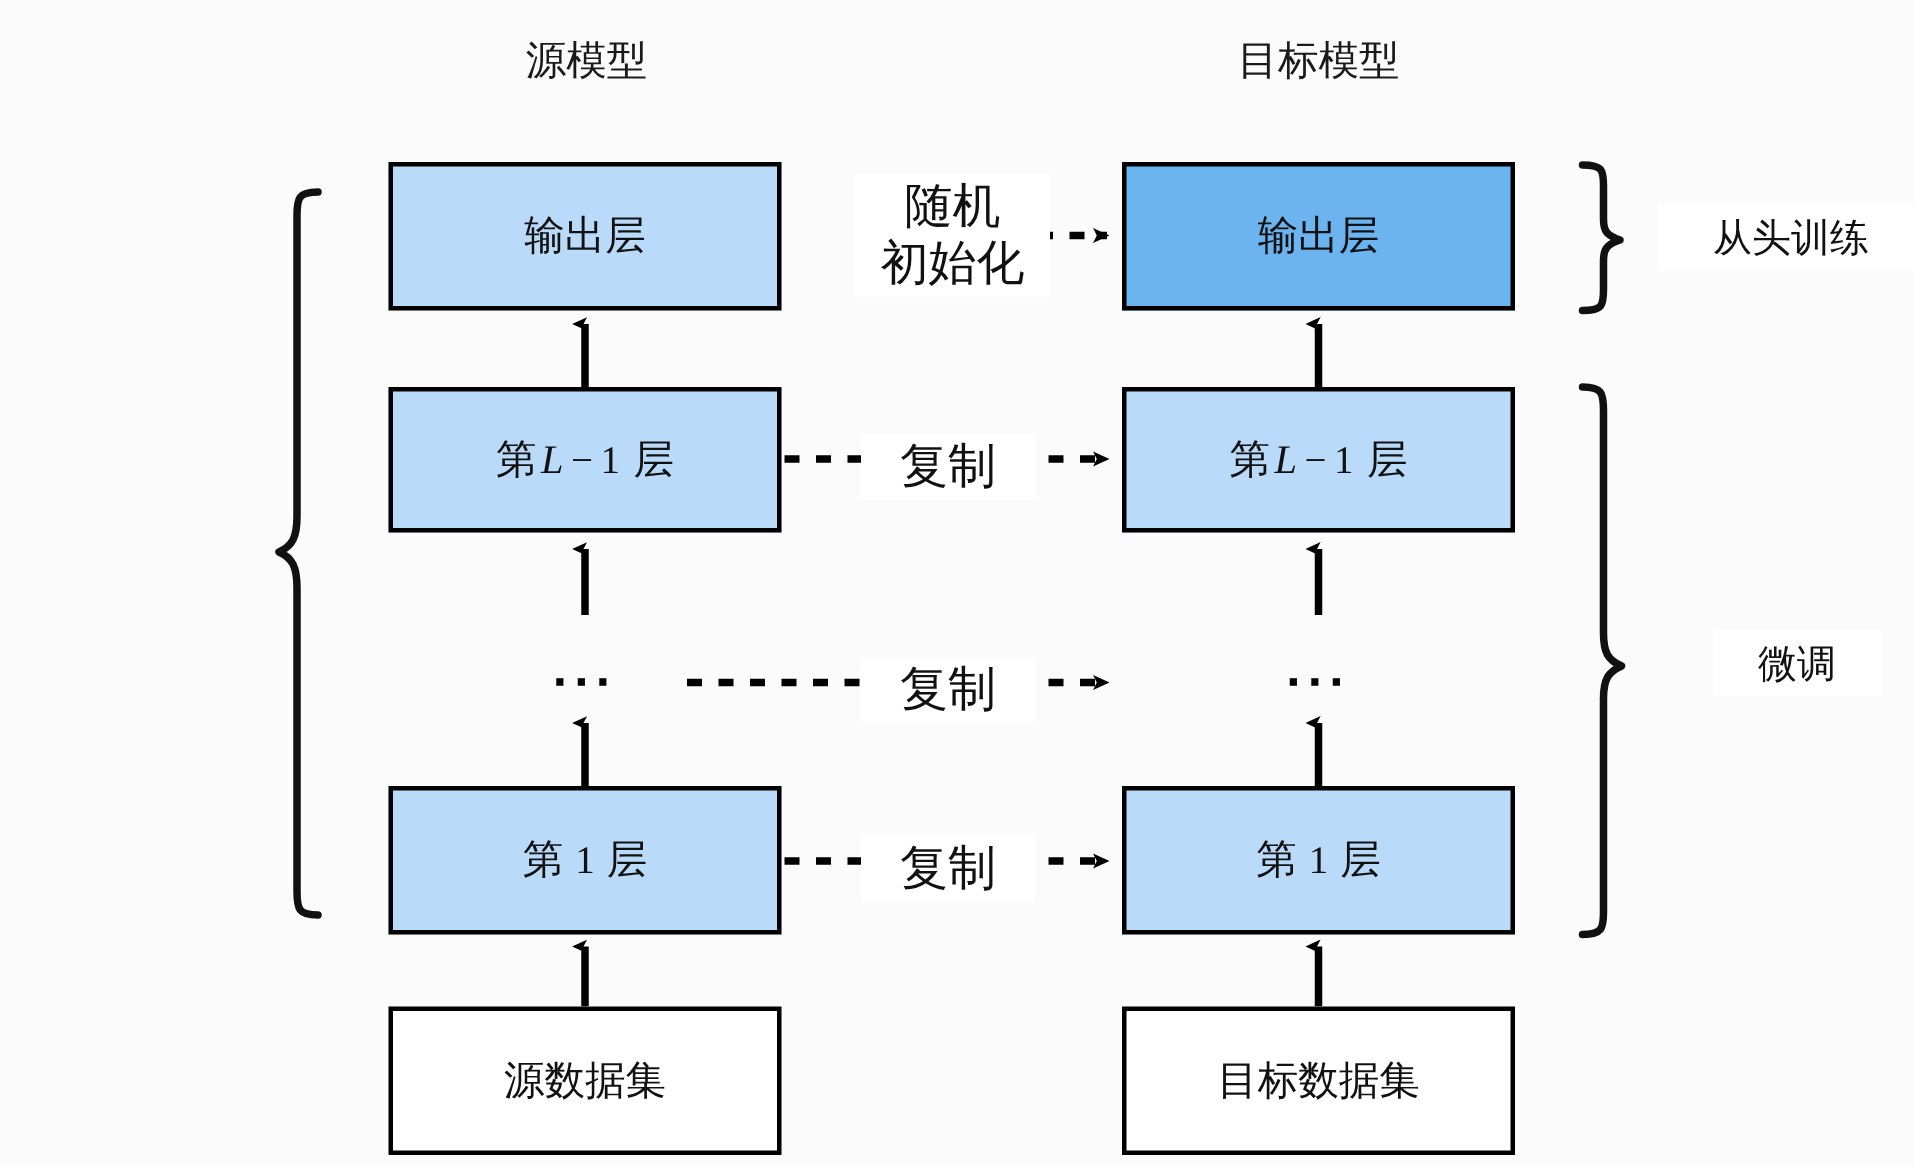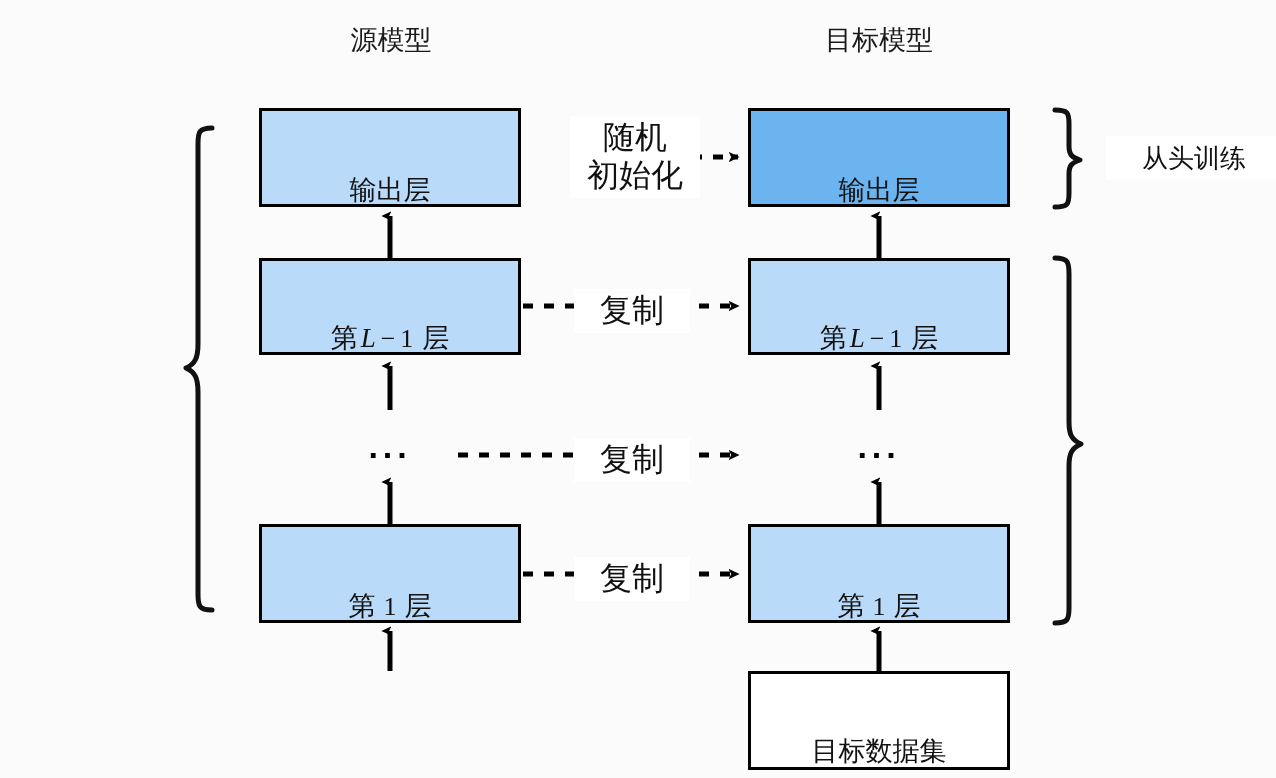--- a/index.html
+++ b/index.html
@@ -31,21 +31,21 @@
     color: #1a1a1a;
     white-space: nowrap;
   }
 
   
   .layer-box {
     position: absolute;
     box-sizing: border-box;
     border: 3px solid #000;
     display: flex;
-    align-items: flex-end;
+    align-items: center;
     justify-content: center;
     font-size: 27px;
     line-height: 1;
     color: #111;
     white-space: nowrap;
   }
   .fill-light { background: #badaf9; }
   .fill-dark  { background: #6cb4f0; }
   .fill-white { background: #ffffff; }
 
@@ -202,20 +202,23 @@
   </div>
 
   <div class="dots-row" style="left:259px; top:438px; width:262px;">···</div>
 
   <div class="layer-box fill-light" style="left:259px; top:524px; width:262px; height:99px;">
     <span class="cjk">第</span>
     <span class="math-num" style="padding:0 7px;">1</span>
     <span class="cjk">层</span>
   </div>
 
+  <div class="layer-box fill-white" style="left:259px; top:671px; width:262px; height:99px;">
+    <span>源数据集</span>
+  </div>
 
   <div class="layer-box fill-dark" style="left:748px; top:108px; width:262px; height:99px;">
     <span>输出层</span>
   </div>
 
   <div class="layer-box fill-light" style="left:748px; top:258px; width:262px; height:97px;">
     <span class="cjk">第</span>
     <span class="math-var">L</span>
     <span class="math-op">−</span>
     <span class="math-num">1</span>
@@ -223,32 +226,33 @@
   </div>
 
   <div class="dots-row" style="left:748px; top:438px; width:262px;">···</div>
 
   <div class="layer-box fill-light" style="left:748px; top:524px; width:262px; height:99px;">
     <span class="cjk">第</span>
     <span class="math-num" style="padding:0 7px;">1</span>
     <span class="cjk">层</span>
   </div>
 
-  <div class="layer-box fill-white" style="left:748px; top:671px; width:262px; height:99px;font-family:Liberation Mono, monospace;">
+  <div class="layer-box fill-white" style="left:748px; top:671px; width:262px; height:99px;">
     <span>目标数据集</span>
   </div>
 
   <div class="mid-label" style="left:570px; top:116px; width:118px;">
     <div>随机</div>
     <div>初始化</div>
   </div>
 
   <div class="mid-label" style="left:574px; top:289px; width:104px;">复制</div>
 
   <div class="mid-label" style="left:574px; top:438px; width:104px;">复制</div>
 
   <div class="mid-label" style="left:574px; top:557px; width:104px;">复制</div>
 
 
   <div class="side-label" style="left:1106px; top:136px; width:156px;">从头训练</div>
 
+  <div class="side-label" style="left:1142px; top:420px; width:92px;">微调</div>
 
 </div>
 
 </body></html>

